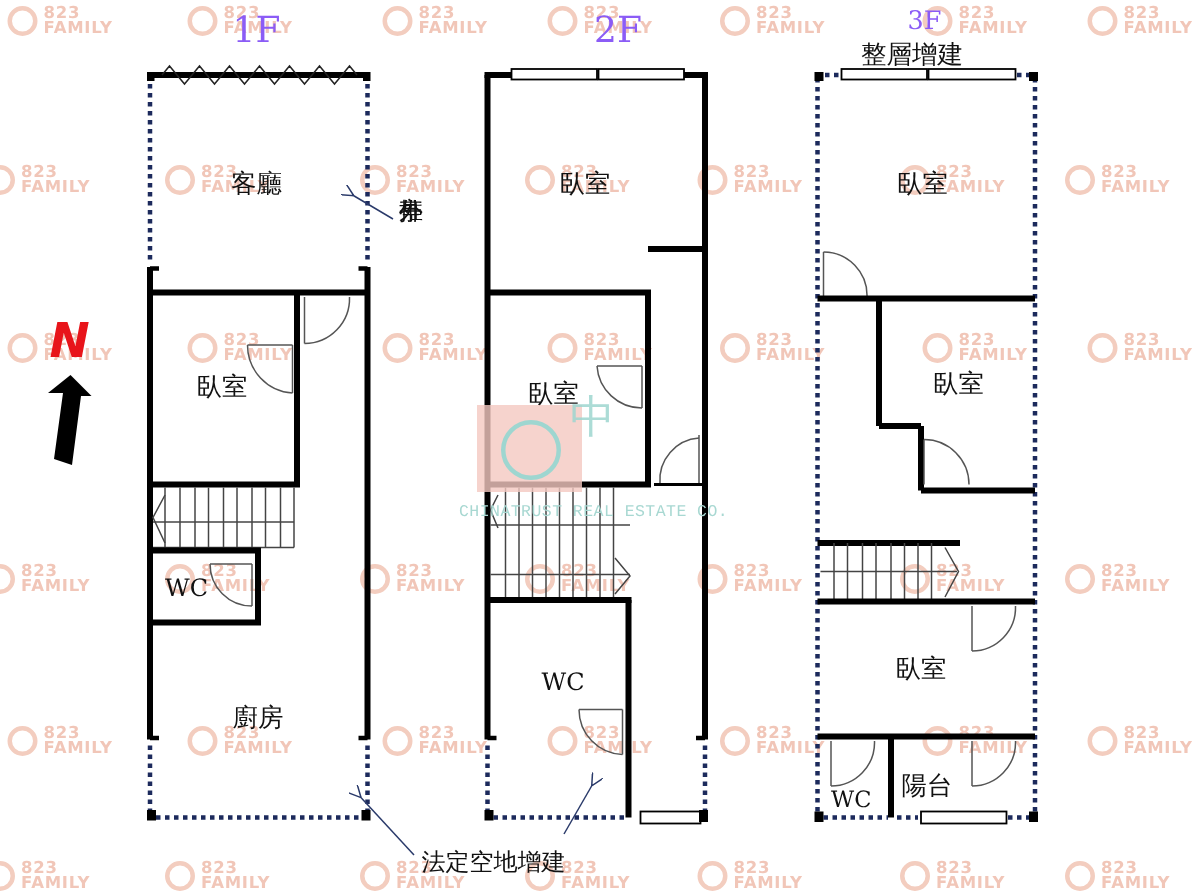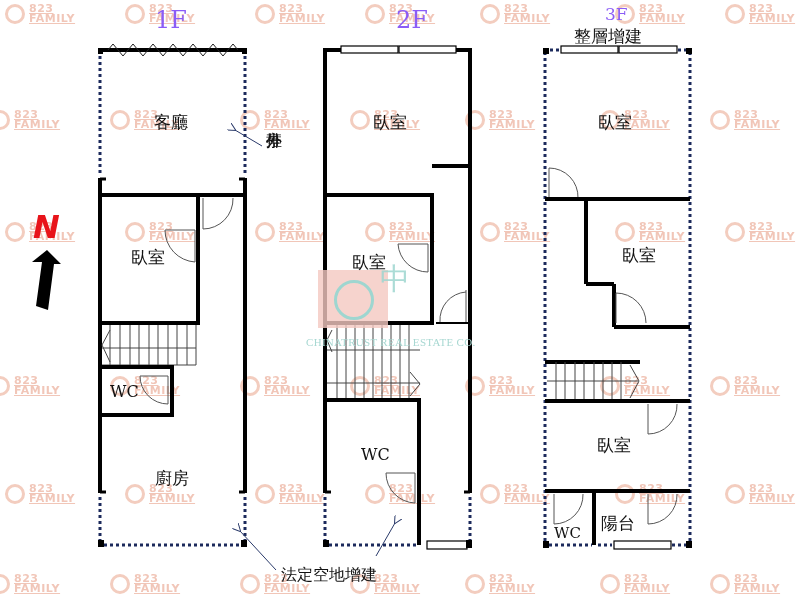--- a/index.html
+++ b/index.html
@@ -3,35 +3,35 @@
 <meta charset="utf-8">
 <style>
   html, body { margin:0; padding:0; background:#ffffff; }
   body { width:800px; height:597px; position:relative; overflow:hidden;
          font-family:"DejaVu Serif","Liberation Serif",serif; }
   #plan { position:absolute; left:0; top:0; width:800px; height:597px; }
   .wm { position:absolute; color:#f1c6b8; font-family:"DejaVu Sans",sans-serif;
         font-size:11px; font-weight:bold; line-height:10px; letter-spacing:0.5px; }
   .wm .ico { position:absolute; left:0; top:0; width:20px; height:20px;
              border:3px solid #f3cdbf; border-radius:50%; box-sizing:border-box; }
-  .wm .txt { position:absolute; left:24px; top:0; white-space:nowrap;text-decoration:underline; }
+  .wm .txt { position:absolute; left:24px; top:0; white-space:nowrap; }
   .lbl { position:absolute; font-size:17px; color:#111; white-space:nowrap; }
   .floor { position:absolute; font-size:24px; color:#8b5cf6; }
   .floor.small { font-size:17px; }
   .note { position:absolute; font-size:16px; color:#111; }
   .vnote { position:absolute; font-size:16px; color:#111; width:18px; line-height:18px; text-align:center; }
   .compass { position:absolute; color:#e8141a; font-family:"DejaVu Sans",sans-serif; font-weight:bold;
              font-size:32px; font-style:italic; }
   .logo { position:absolute; }
   .logo .mark { position:absolute; left:0; top:0; width:70px; height:58px; background:#f4c8c0; opacity:0.8; }
   .logo .ring { position:absolute; left:16px; top:10px; width:40px; height:40px; border-radius:50%;
                 border:3px solid #9ed6d0; box-sizing:border-box; }
   .logo .cn { position:absolute; left:62px; top:-6px; color:#9ed6d0; font-family:"DejaVu Sans",sans-serif;
               font-size:30px; line-height:30px; opacity:0.85; }
-  .logo .en { position:absolute; left:-12px; top:66px; color:#a8d8d2; font-family:Liberation Serif, serif;
+  .logo .en { position:absolute; left:-12px; top:66px; color:#a8d8d2; font-family:Liberation Mono, monospace;
               font-size:11px; white-space:nowrap; letter-spacing:0.3px; }
 </style>
 </head>
 <body>
 
 <div id="watermarks">
     <div class="wm" style="left: 5px; top: 4px;">
       <div class="ico"></div>
       <div class="txt">
         <div>823</div>

